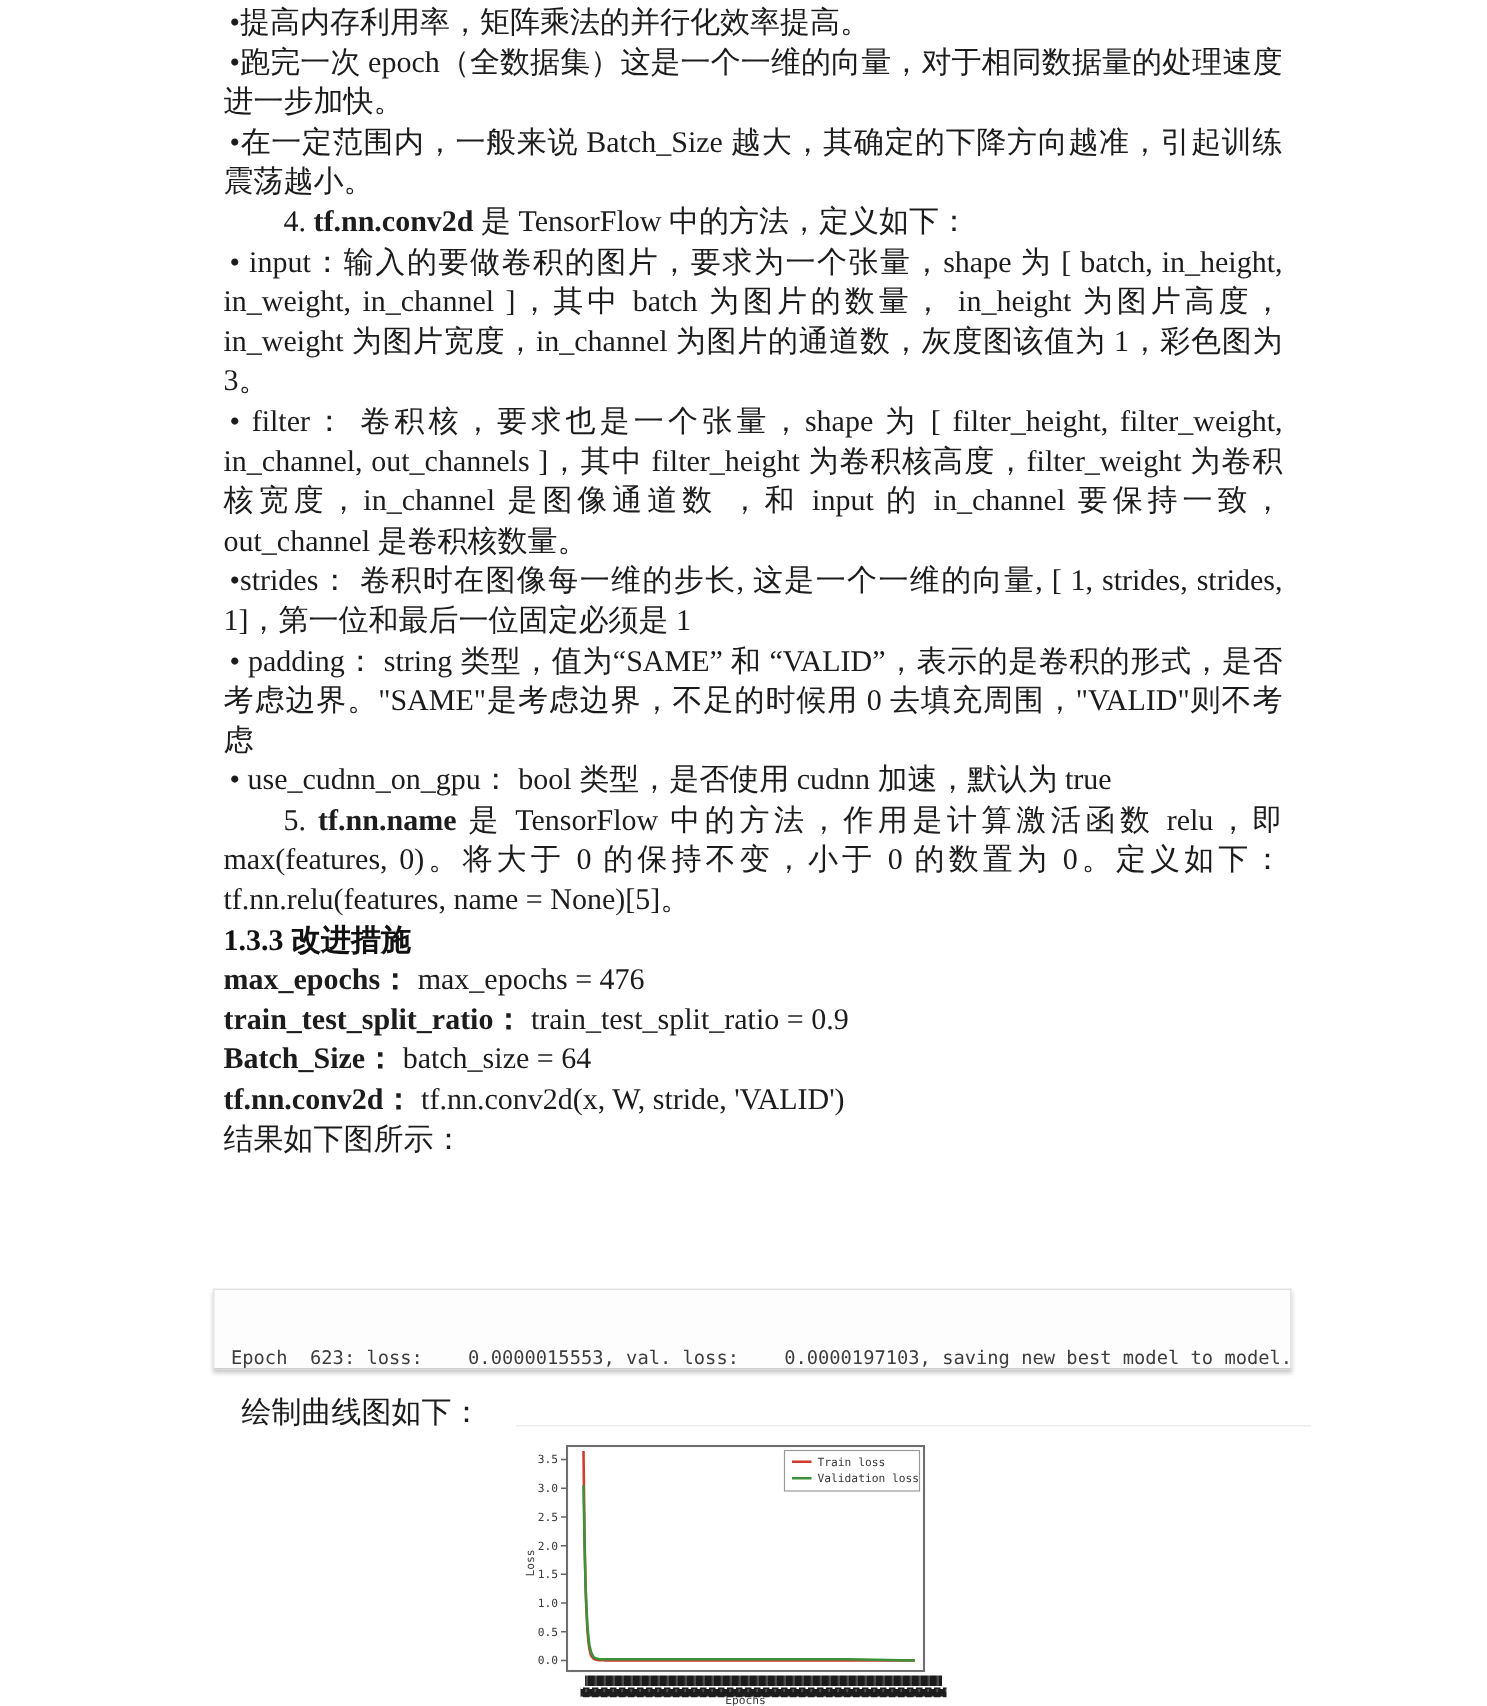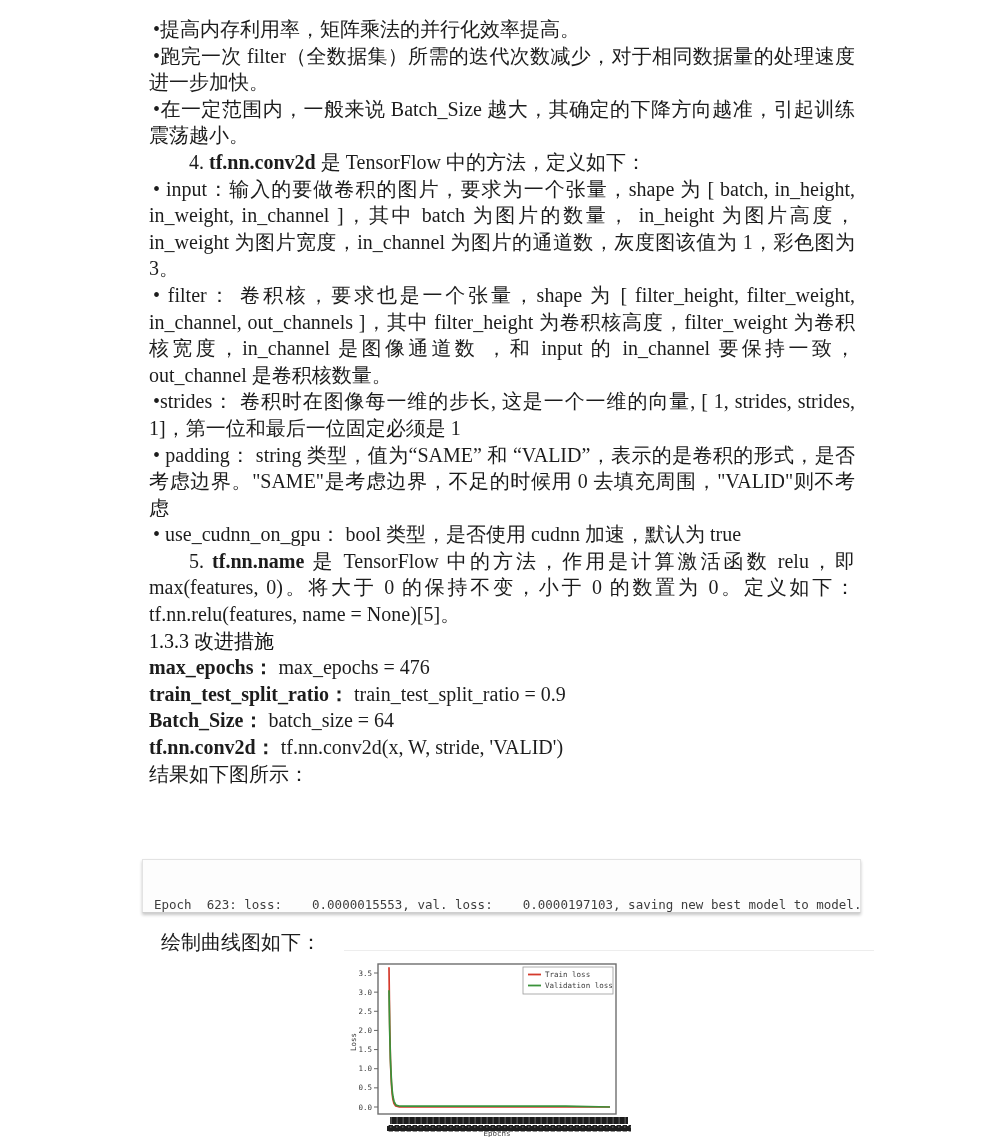--- a/index.html
+++ b/index.html
@@ -1,28 +1,28 @@
 <!DOCTYPE html>
 <html><head>
 <meta charset="utf-8">
 <style>
   html,body{margin:0;padding:0;}
   body{width:991px;height:1137px;background:#ffffff;overflow:hidden;}
   .page{position:relative;width:991px;height:1137px;background:#ffffff;}
   .textcol{
-    position:absolute;left:149px;top:16px;width:706px;
+    position:absolute;left:149px;top:2px;width:706px;
     font-family:"Liberation Serif","DejaVu Serif",serif;
     font-size:20px;line-height:26.6px;color:#1c1c1c;
     text-align:justify;
   }
   .textcol p{margin:0;}
   .bullet{text-indent:4px;}
   .num-item{text-indent:40px;}
   .def{text-indent:33px;}
-  .textcol h3{margin:0;font-size:20px;line-height:26.6px;font-weight:normal;color:#111;}
+  .textcol h3{margin:0;font-size:20px;line-height:26.6px;font-weight:bold;color:#111;}
   .param b{font-weight:bold;}
   .console{
     position:absolute;left:142px;top:859px;width:706px;height:46px;
     background:#fdfdfd;border:1px solid #e3e3e3;border-bottom:1px solid #cfcfcf;
     box-shadow:0 2px 3px rgba(0,0,0,0.22);
     padding:4px 0 2px 11px;
     font-family:"DejaVu Sans Mono","Liberation Mono",monospace;
     font-size:12.5px;line-height:16.4px;color:#3d3d3d;
     white-space:pre;overflow:hidden;
   }
@@ -39,21 +39,21 @@
   .frame{fill:none;stroke:#6e6e6e;stroke-width:1.4;}
   .legendbox{fill:#ffffff;stroke:#9a9a9a;stroke-width:0.8;}
 </style>
 </head>
 <body>
 
 <div class="page">
 
   <div class="textcol">
     <p class="bullet">•提高内存利用率，矩阵乘法的并行化效率提高。</p>
-    <p class="bullet">•跑完一次 filter（全数据集）所需的迭代次数减少，对于相同数据量的处理速度进一步加快。</p>
+    <p class="bullet">•跑完一次 epoch（全数据集）这是一个一维的向量，对于相同数据量的处理速度进一步加快。</p>
     <p class="bullet">•在一定范围内，一般来说 Batch_Size 越大，其确定的下降方向越准，引起训练震荡越小。</p>
 
     <p class="num-item"><span>4. </span><b>tf.nn.conv2d</b><span> 是 TensorFlow 中的方法，定义如下：</span></p>
 
     <p class="bullet">• input：输入的要做卷积的图片，要求为一个张量，shape 为 [ batch, in_height, in_weight, in_channel ]，其中 batch 为图片的数量， in_height 为图片高度， in_weight 为图片宽度，in_channel 为图片的通道数，灰度图该值为 1，彩色图为 3。</p>
     <p class="bullet">• filter： 卷积核，要求也是一个张量，shape 为 [ filter_height, filter_weight, in_channel, out_channels ]，其中 filter_height 为卷积核高度，filter_weight 为卷积核宽度，in_channel 是图像通道数 ，和 input 的 in_channel 要保持一致，out_channel 是卷积核数量。</p>
     <p class="bullet">•strides： 卷积时在图像每一维的步长, 这是一个一维的向量, [ 1, strides, strides, 1]，第一位和最后一位固定必须是 1</p>
     <p class="bullet">• padding： string 类型，值为“SAME” 和 “VALID”，表示的是卷积的形式，是否考虑边界。"SAME"是考虑边界，不足的时候用 0 去填充周围，"VALID"则不考虑</p>
     <p class="bullet">• use_cudnn_on_gpu： bool 类型，是否使用 cudnn 加速，默认为 true</p>
 

